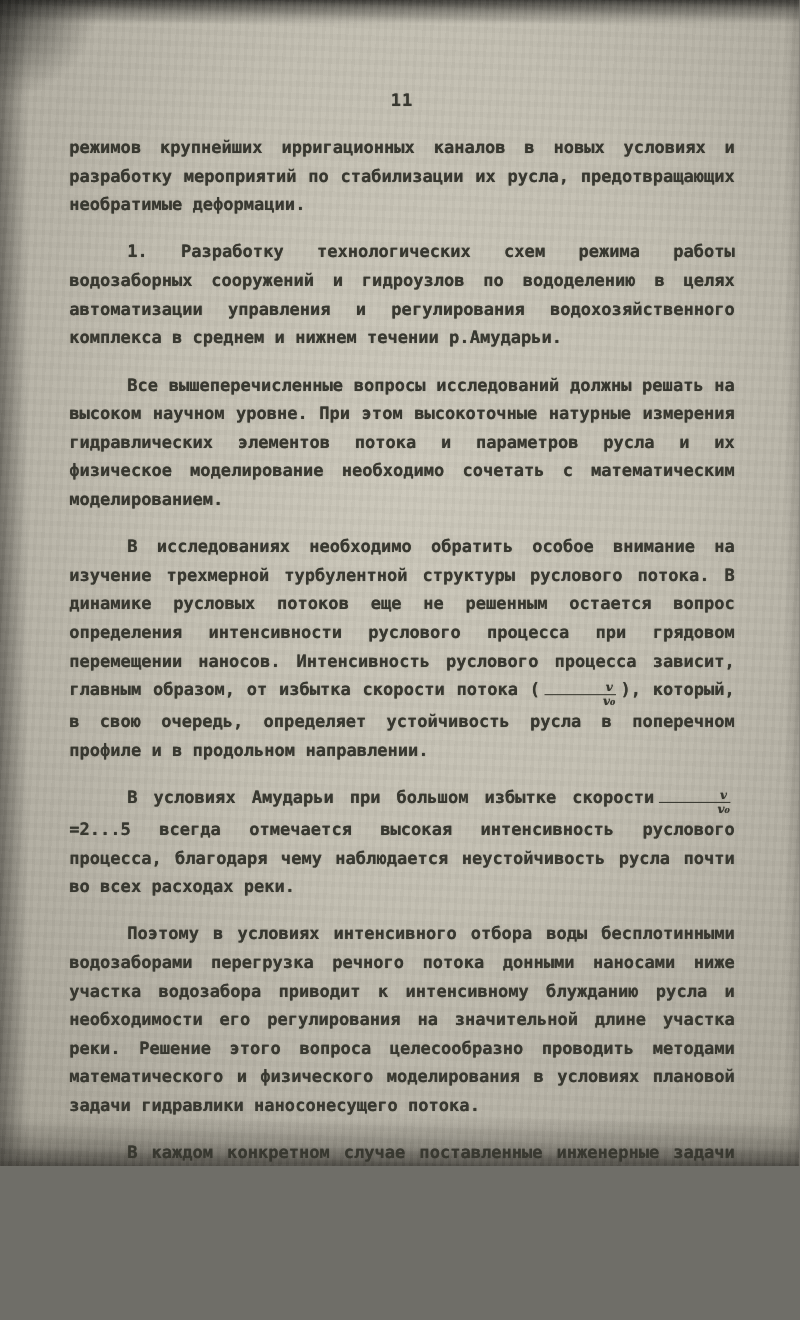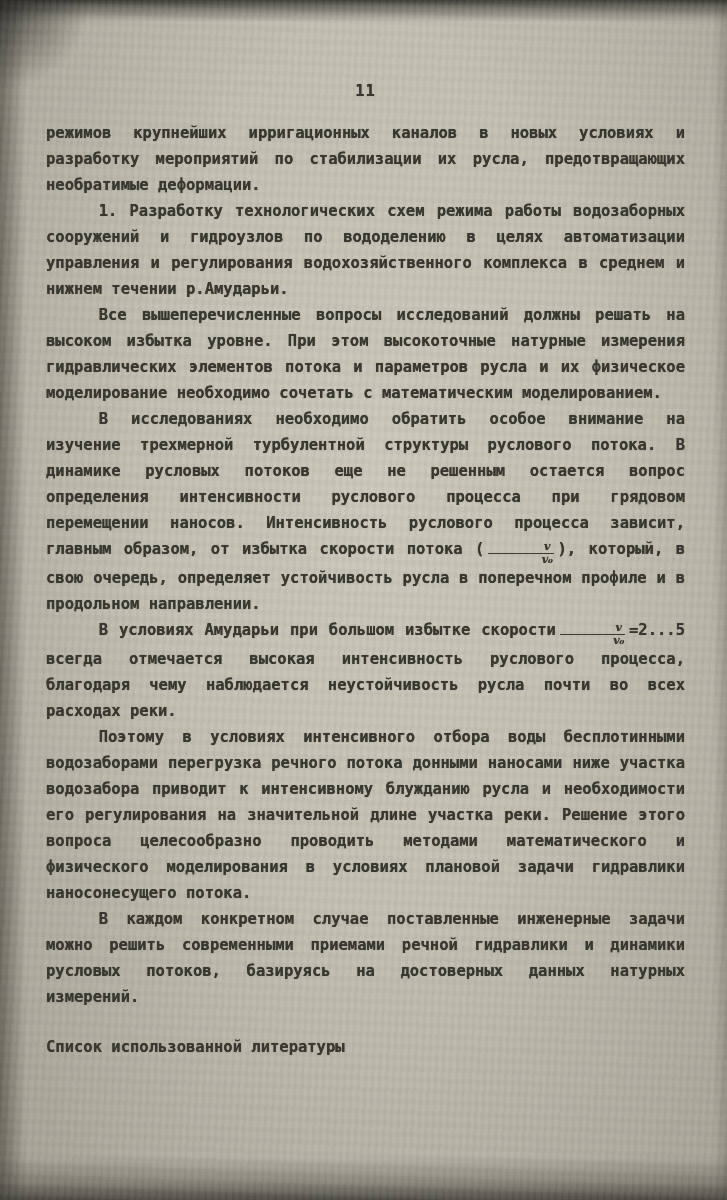--- a/index.html
+++ b/index.html
@@ -3,21 +3,21 @@
 <meta charset="utf-8">
 <style>
   html, body {
     margin: 0;
     padding: 0;
     background: #6f6e68;
   }
   .scan {
     position: relative;
     width: 727px;
-    height: 1200px;
+    height: 1060px;
     margin: 0 auto;
     overflow: hidden;
     background:
       radial-gradient(circle at 0 0, rgba(30,30,28,0.75), rgba(30,30,28,0) 90px),
       linear-gradient(to bottom, rgba(42,41,38,0.9) 0px, rgba(42,41,38,0.55) 7px, rgba(42,41,38,0) 22px),
       linear-gradient(to right, rgba(62,60,55,0.6) 0px, rgba(62,60,55,0) 26px),
       linear-gradient(to top, rgba(55,53,48,0.85) 0px, rgba(55,53,48,0.35) 18px, rgba(55,53,48,0) 44px),
       linear-gradient(to left, rgba(110,106,98,0.4) 0px, rgba(110,106,98,0) 14px),
       radial-gradient(ellipse at 52% 40%, #ccc8bb 0%, #c2beb1 45%, #b4b0a4 70%, #a39f93 100%);
   }
@@ -40,21 +40,21 @@
     font-weight: 700;
     line-height: 26px;
     text-shadow: 0 0 0.7px rgba(52,52,45,0.85);
   }
   .page-number {
     text-align: center;
     margin: 0 0 16px 0;
     letter-spacing: 1px;
   }
   p.para {
-    margin: 0;
+    margin: 17px;
     text-align: justify;
   }
   p.indent {
     text-indent: 3.4em;
   }
   .frac {
     display: inline-flex;
     flex-direction: column;
     align-items: center;
     vertical-align: 4px;
@@ -92,21 +92,21 @@
 <div class="scan">
   <div class="grain"></div>
   <div class="page">
 
     <div class="page-number">11</div>
 
     <p class="para">режимов крупнейших ирригационных каналов в новых условиях и разработку мероприятий по стабилизации их русла, предотвращающих необратимые деформации.</p>
 
     <p class="para indent">1. Разработку технологических схем режима работы водозаборных сооружений и гидроузлов по вододелению в целях автоматизации управления и регулирования водохозяйственного комплекса в среднем и нижнем течении р.Амударьи.</p>
 
-    <p class="para indent">Все вышеперечисленные вопросы исследований должны решать на высоком избытка уровне. При этом высокоточные натурные измерения гидравлических элементов потока и параметров русла и их физическое моделирование необходимо сочетать с математическим моделированием.</p>
+    <p class="para indent">Все вышеперечисленные вопросы исследований должны решать на высоком научном уровне. При этом высокоточные натурные измерения гидравлических элементов потока и параметров русла и их физическое моделирование необходимо сочетать с математическим моделированием.</p>
 
     <p class="para indent"><span>В исследованиях необходимо обратить особое внимание на изучение трехмерной турбулентной структуры руслового потока. В динамике русловых потоков еще не решенным остается вопрос определения интенсивности руслового процесса при грядовом перемещении наносов. Интенсивность руслового процесса зависит, главным образом, от избытка скорости потока (</span><span class="frac">
           <span class="num">v</span>
           <span class="den">v₀</span>
         </span><span>), который, в свою очередь, определяет устойчивость русла в поперечном профиле и в продольном направлении.</span></p>
 
     <p class="para indent"><span>В условиях Амударьи при большом избытке скорости</span><span class="frac">
           <span class="num">v</span>
           <span class="den">v₀</span>
         </span><span>=2...5 всегда отмечается высокая интенсивность руслового процесса, благодаря чему наблюдается неустойчивость русла почти во всех расходах реки.</span></p>

